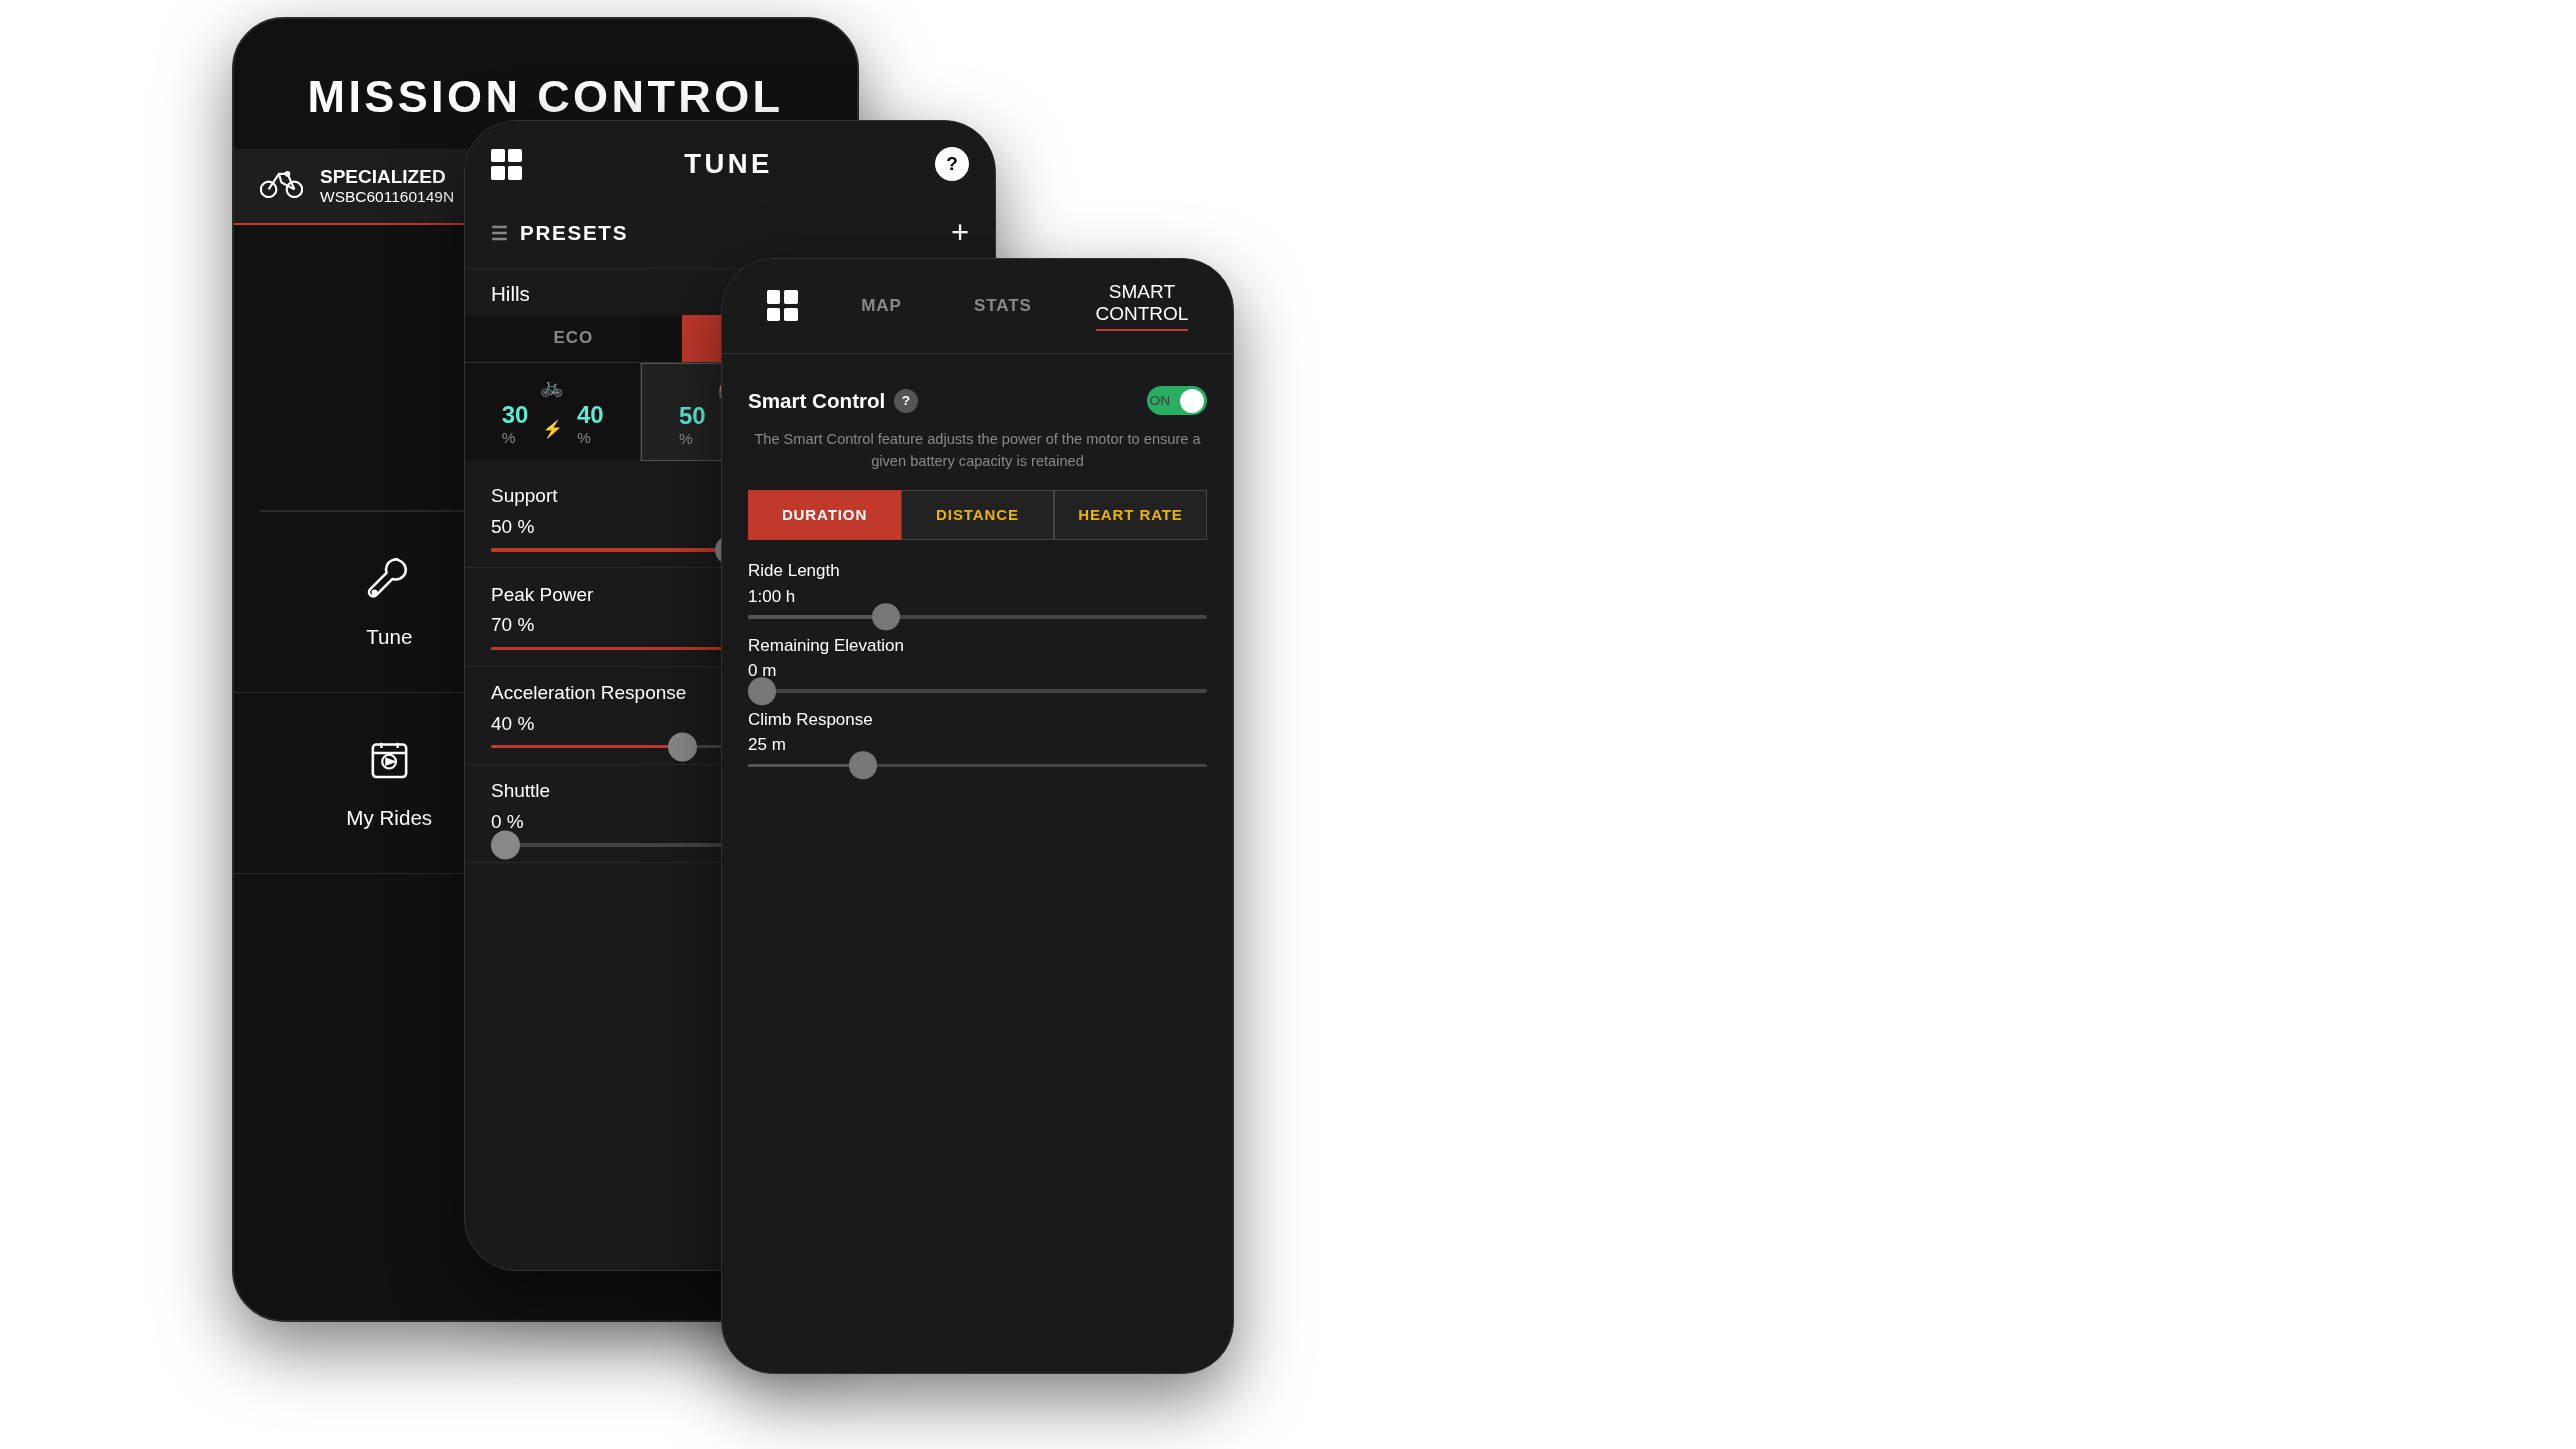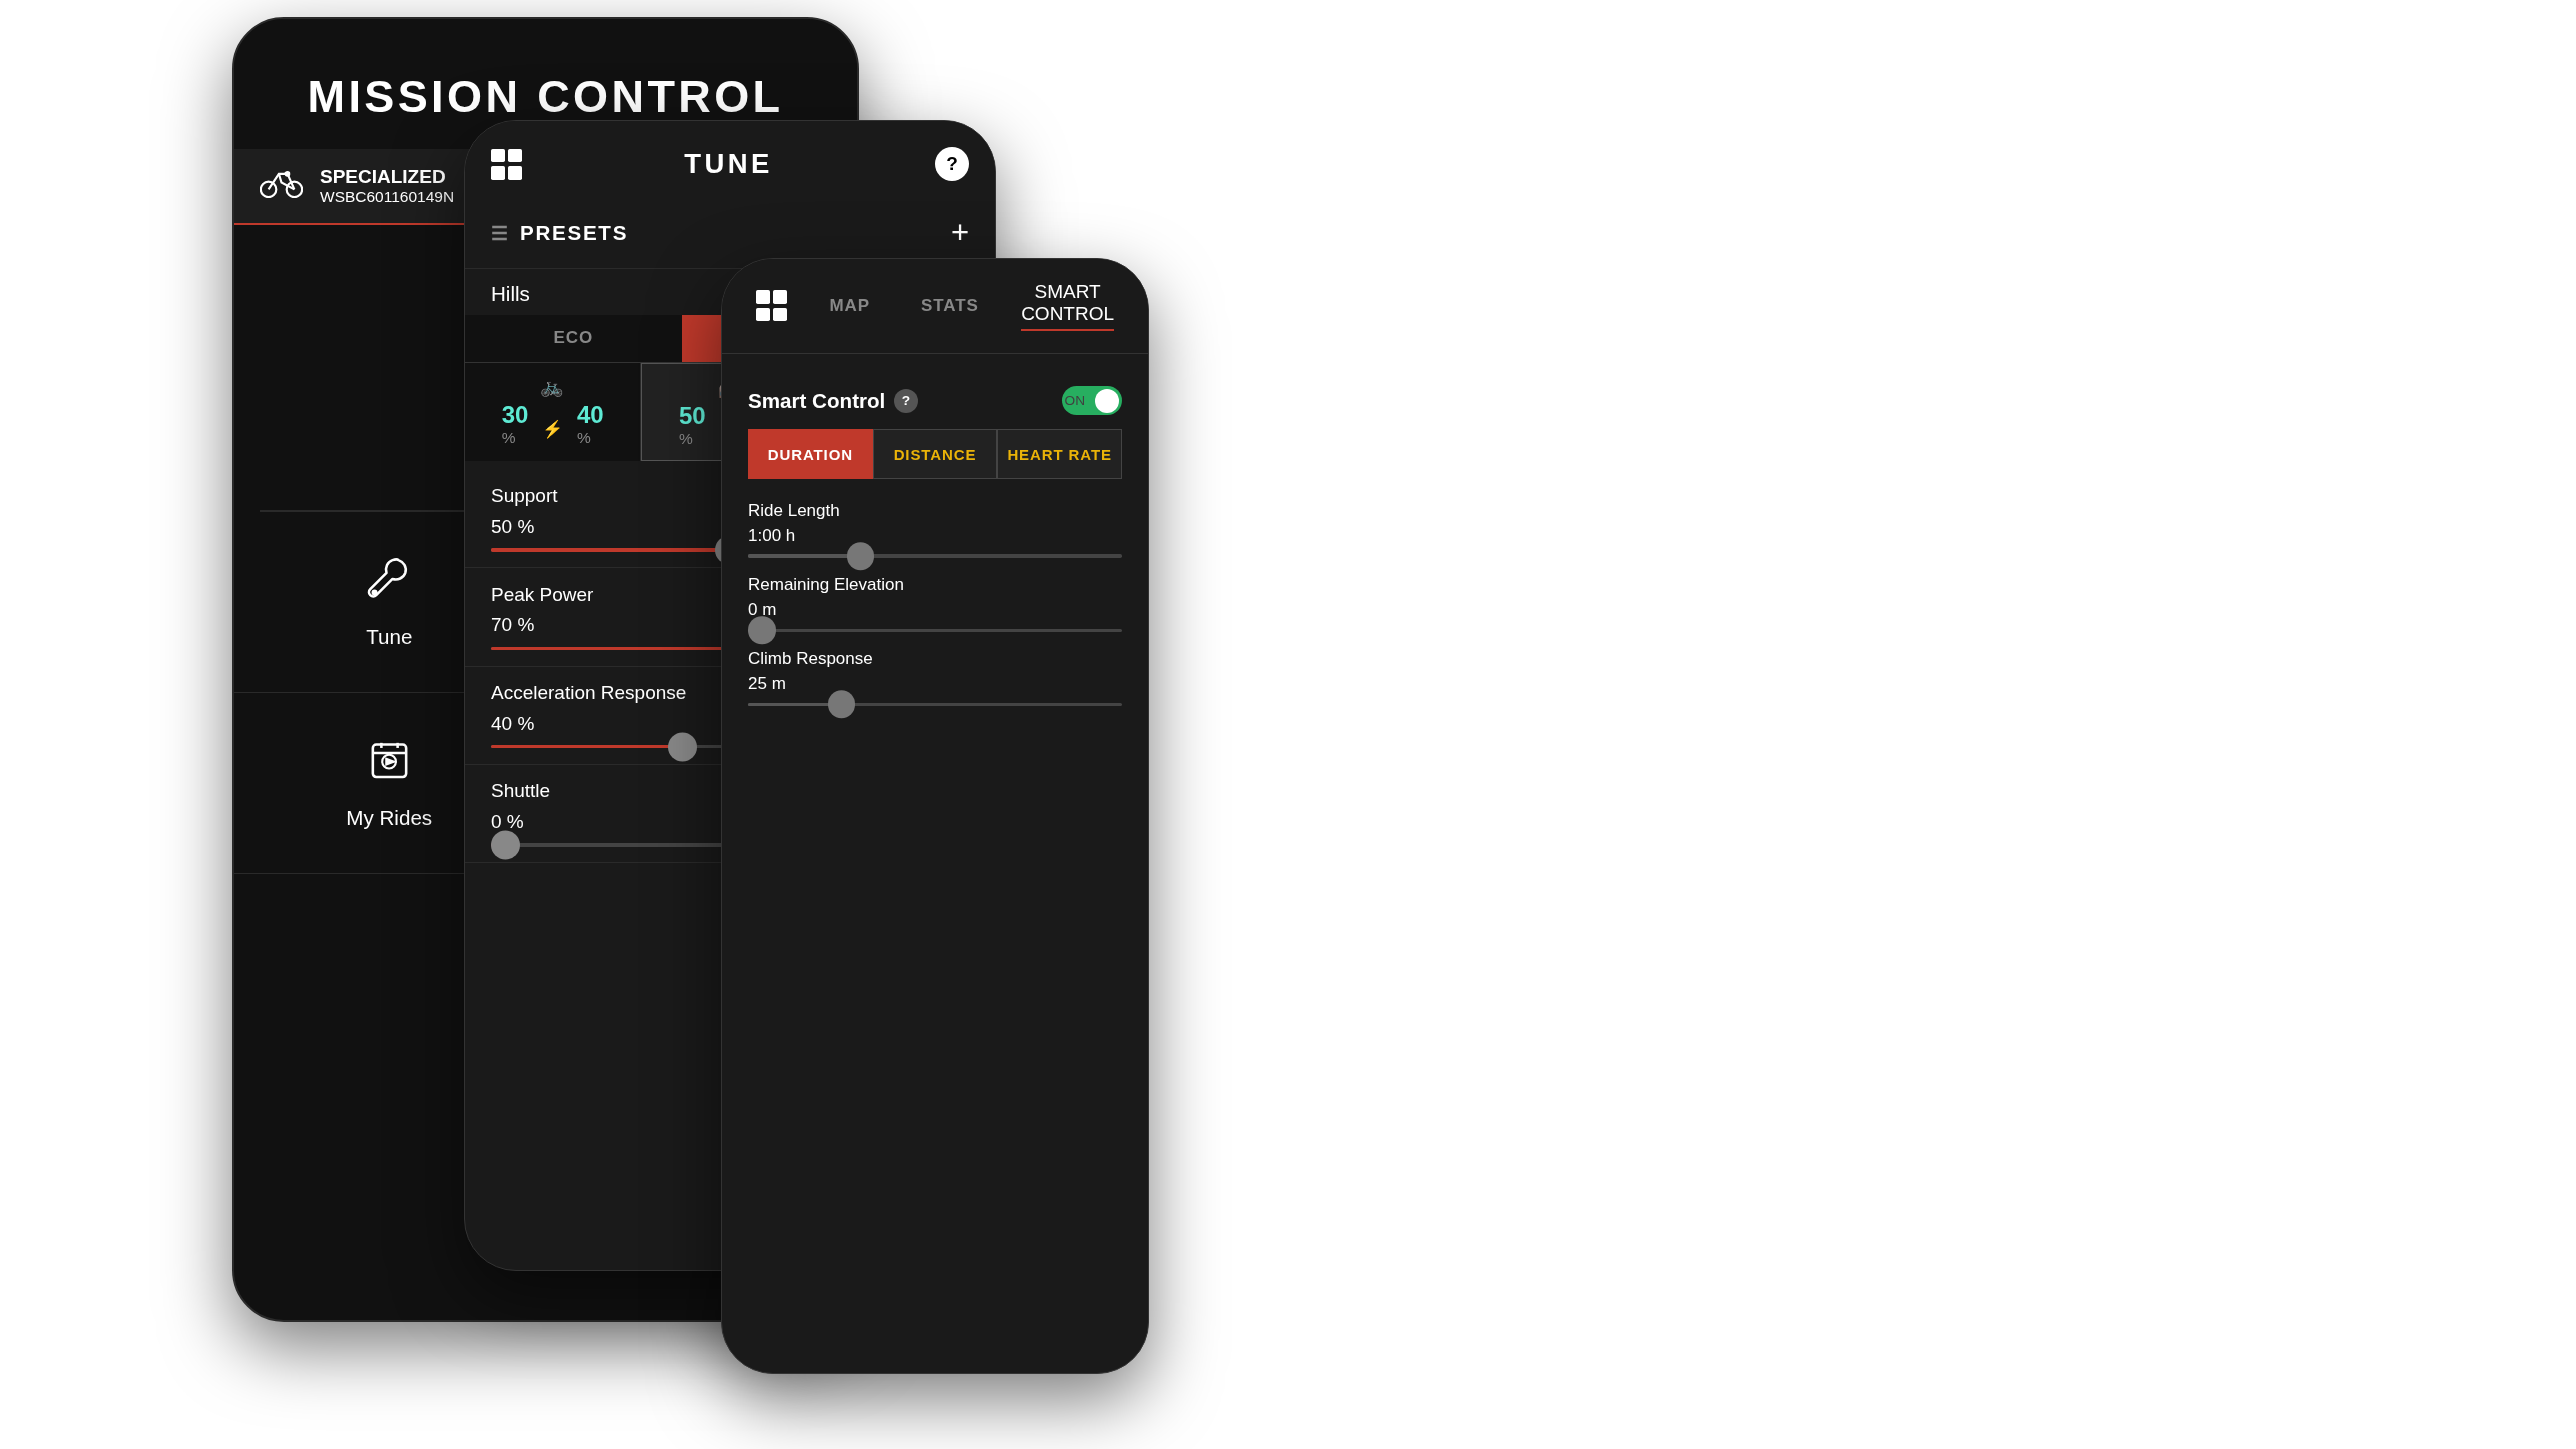--- a/index.html
+++ b/index.html
@@ -316,21 +316,21 @@
       background: #888;
       border-radius: 50%;
       position: absolute;
       top: 50%;
       transform: translateY(-50%);
       cursor: pointer;
     }
 
     
     .phone-smart {
-      width: 428px;
+      width: 513px;
       height: 1116px;
       left: 721px;
       top: 258px;
       z-index: 20;
       border: 1.7px solid #333333;
     }
 
     .smart-header {
       background: #1a1a1a;
       display: flex;
@@ -732,20 +732,21 @@
       <div class="smart-control-label">
         <span>Smart Control</span>
         <div class="info-badge">?</div>
       </div>
       <div class="toggle-switch">
         <span class="toggle-label">ON</span>
         <div class="toggle-knob"></div>
       </div>
     </div>
 
+    <div class="smart-description">The Smart Control feature adjusts the power of the motor to ensure a given battery capacity is retained</div>
 
     <div class="mode-tabs">
       <div class="mode-tab active">DURATION</div>
       <div class="mode-tab inactive">DISTANCE</div>
       <div class="mode-tab inactive">HEART RATE</div>
     </div>
 
     <div class="param-row">
       <div class="param-label">Ride Length</div>
       <div class="param-value">1:00 h</div>

